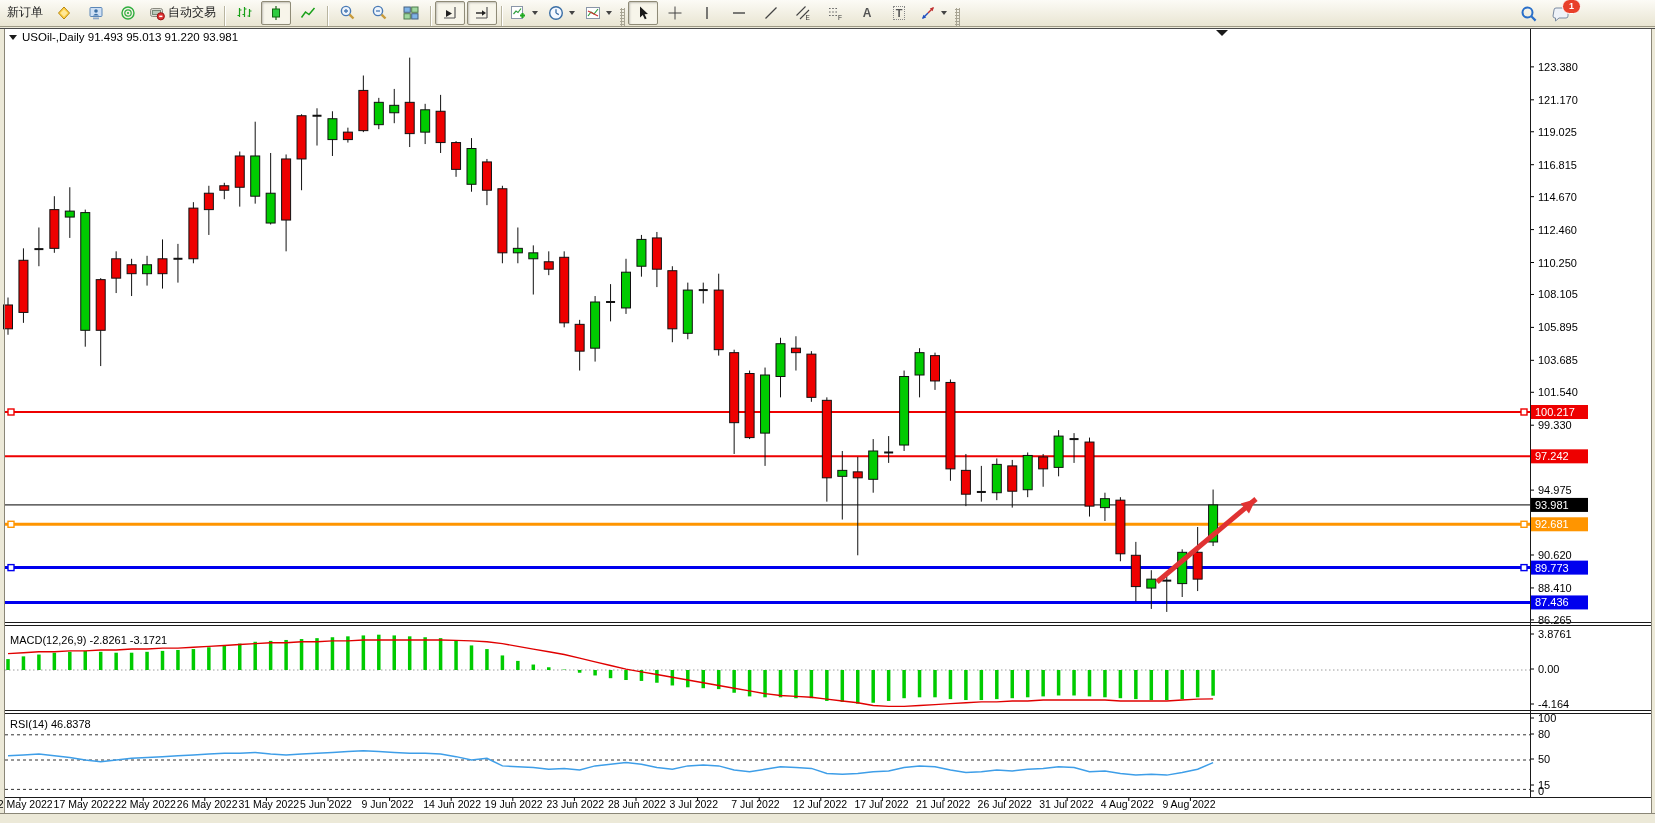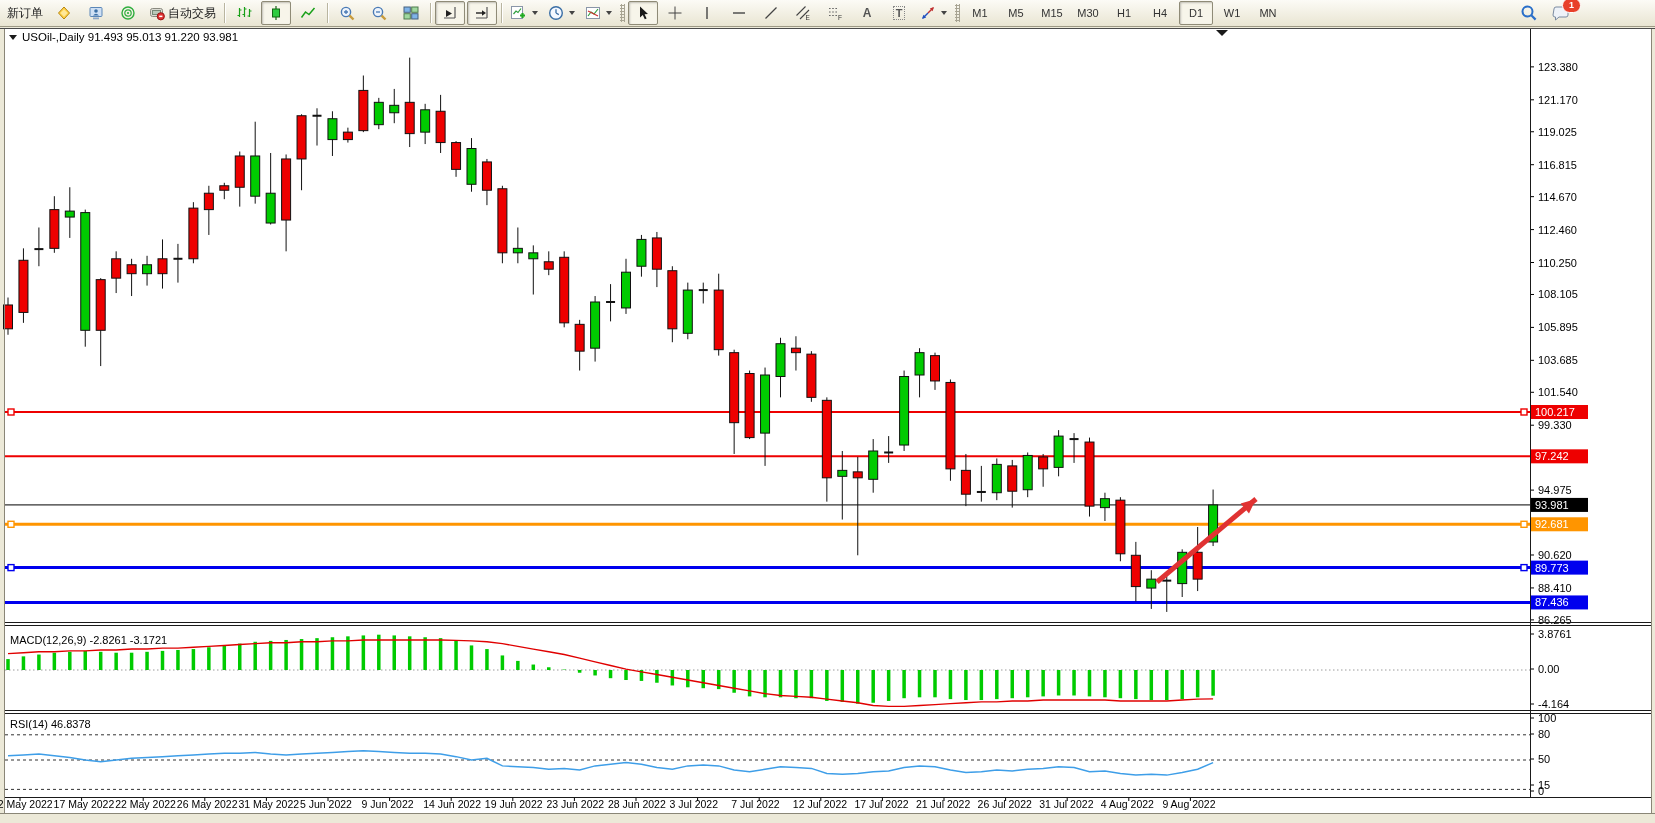--- a/index.html
+++ b/index.html
@@ -6,21 +6,21 @@
   body{
     width:1655px;height:823px;position:relative;overflow:hidden;
     background:#ece9d8;font-family:"Liberation Sans",sans-serif;
     -webkit-font-smoothing:antialiased;
   }
   
   .toolbar{
     position:absolute;top:0;left:0;width:1655px;height:27px;
     background:linear-gradient(#fcfbf6,#e9e5d2);
     border-bottom:1px solid #9c9884;
-    display:flex;align-items:center;font-size:12px;color:#222;
+    display:flex;align-items:flex-end;font-size:12px;color:#222;
     padding-left:2px;box-sizing:border-box;white-space:nowrap;
   }
   .tgroup{display:flex;align-items:center;height:27px;}
   .grip{width:5px;height:18px;margin:0 2px 0 3px;
     background-image:radial-gradient(#a8a493 1px, transparent 1.2px);
     background-size:3px 3px;}
   .vsep{width:1px;height:20px;background:#b9b5a0;margin:0 3px;box-shadow:1px 0 0 #fff;}
   .tbtn{
     height:22px;min-width:22px;padding:0 3px;margin:0 1px;
     display:flex;align-items:center;justify-content:center;gap:3px;
@@ -225,31 +225,20 @@
         <path d="M3 13 L8 8" stroke="#2050c0" stroke-width="1.4"></path>
         <polygon points="2,14 6.2,12.6 3.4,9.8" fill="#2050c0"></polygon>
         <path d="M8 8 L13 3" stroke="#c03030" stroke-width="1.4"></path>
         <polygon points="14,2 9.8,3.4 12.6,6.2" fill="#c03030"></polygon>
       </svg>
       <span class="caret"></span>
     </div>
   </div>
 
   <div class="grip"></div>
-  <div class="tgroup">
-      <div class="tbtn tf">M1</div>
-      <div class="tbtn tf">M5</div>
-      <div class="tbtn tf">M15</div>
-      <div class="tbtn tf">M30</div>
-      <div class="tbtn tf">H1</div>
-      <div class="tbtn tf">H4</div>
-      <div class="tbtn tf pressed">D1</div>
-      <div class="tbtn tf">W1</div>
-      <div class="tbtn tf">MN</div>
-    </div>
 
   <div class="right-tools">
     <div class="tbtn">
       <svg class="icon" width="18" height="18">
         <circle cx="7.5" cy="7.5" r="5" fill="none" stroke="#2a6fc9" stroke-width="2"></circle>
         <line x1="11.3" y1="11.3" x2="15.6" y2="15.6" stroke="#2a6fc9" stroke-width="2.2"></line>
       </svg>
     </div>
     <div class="tbtn chatwrap">
       <svg class="icon" width="19" height="17">

